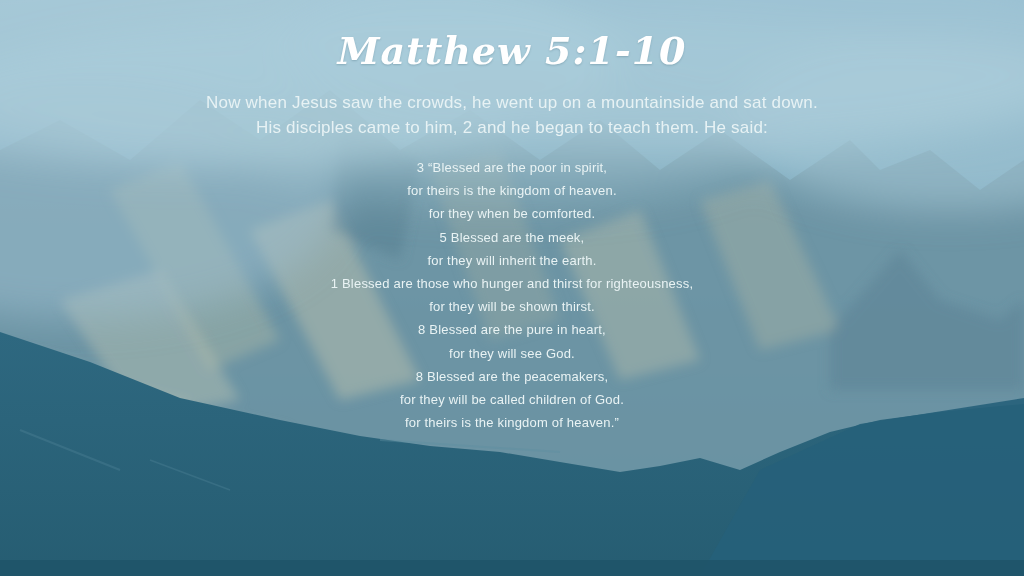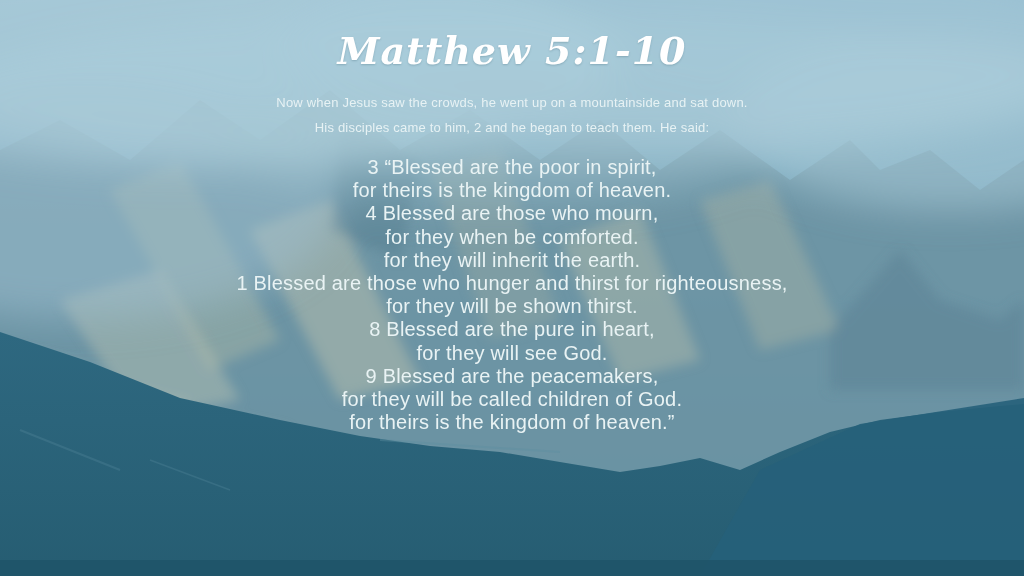--- a/index.html
+++ b/index.html
@@ -15,26 +15,26 @@
   .title{
     margin:28px 0 0 0;
     font-family:"DejaVu Serif",serif;
     font-style:italic;font-weight:700;
     font-size:38px;line-height:46px;
     color:#ffffff;letter-spacing:1px;
     text-shadow:0 1px 2px rgba(40,80,95,.25);
   }
   .intro{
     margin-top:16px;
-    font-size:13px;line-height:25px;
+    font-size:17px;line-height:25px;
     color:#e7f2f4;letter-spacing:.2px;
   }
   .verse{
     margin-top:16px;
-    font-size:20px;line-height:23.2px;
+    font-size:13px;line-height:23.2px;
     color:#e9f3f4;letter-spacing:.2px;
   }
   .line{white-space:nowrap;}
 </style>
 </head>
 <body>
 
 <div class="slide">
 
   <svg class="bg-svg" viewBox="0 0 1024 576" preserveAspectRatio="none" aria-hidden="true">
@@ -109,26 +109,26 @@
     <div class="intro">
 
     <div class="line">Now when Jesus saw the crowds, he went up on a mountainside and sat down.</div>
         <div class="line">His disciples came to him, 2 and he began to teach them. He said:</div>
       </div>
 
     <div class="verse">
 
     <div class="line">3 “Blessed are the poor in spirit,</div>
         <div class="line">for theirs is the kingdom of heaven.</div>
-        <div class="line">4 Blessed are those who mourn,</div>
         <div class="line">for they when be comforted.</div>
+        <div class="line">5 Blessed are the meek,</div>
         <div class="line">for they will inherit the earth.</div>
         <div class="line">1 Blessed are those who hunger and thirst for righteousness,</div>
         <div class="line">for they will be shown thirst.</div>
         <div class="line">8 Blessed are the pure in heart,</div>
         <div class="line">for they will see God.</div>
-        <div class="line">9 Blessed are the peacemakers,</div>
+        <div class="line">8 Blessed are the peacemakers,</div>
         <div class="line">for they will be called children of God.</div>
         <div class="line">for theirs is the kingdom of heaven.”</div>
       </div>
   </div>
 
 </div>
 
 </body></html>

